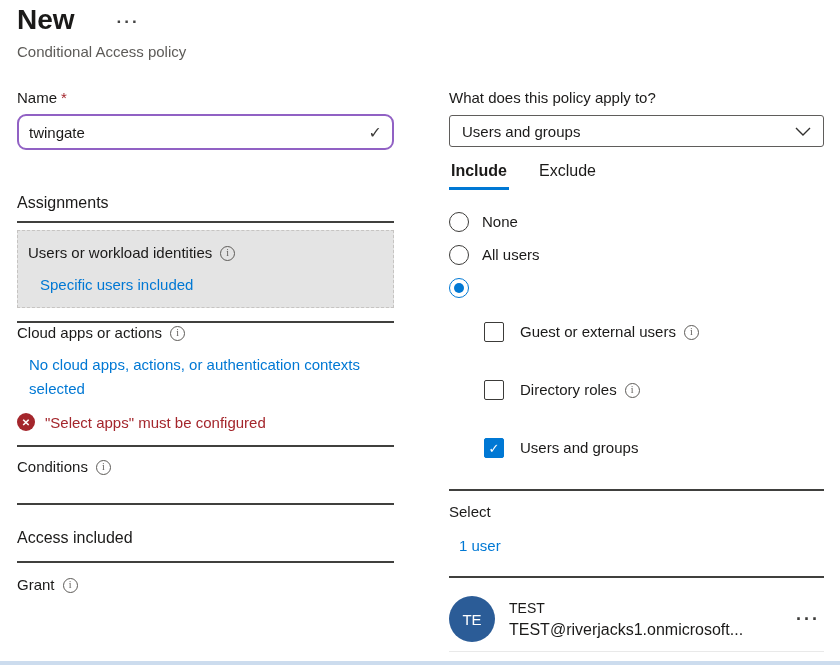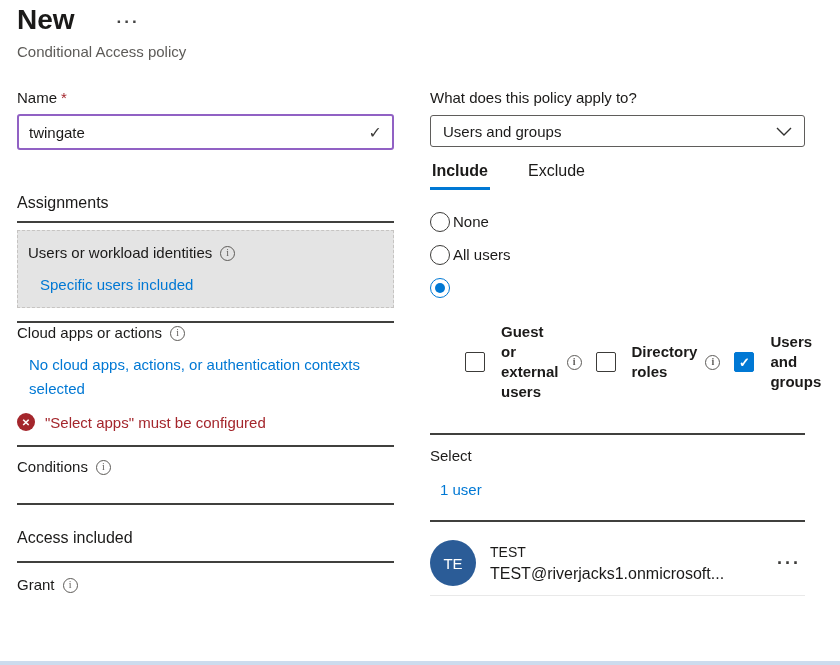--- a/index.html
+++ b/index.html
@@ -28,21 +28,21 @@
   .hr-dark{border:none; border-top:2px solid var(--divider-dark); height:0;}
   .hr-light{border:none; border-top:1px solid var(--divider-light); height:0;}
   .info{width:15px; height:15px; border:1px solid var(--secondary); border-radius:50%;
     display:inline-flex; align-items:center; justify-content:center; margin-left:8px;
     color:var(--secondary); font-size:10px; font-family:"Liberation Serif", serif; cursor:pointer; flex:none;}
   .info::after{content:"i";}
   .req{color:#a4262c; margin-left:4px;}
 
   
   .left-col{position:absolute; left:17px; top:88px; width:377px;}
-  .name-field{margin-top:6px; height:34px; border:2px solid var(--input-border); border-radius:3px;
+  .name-field{margin-top:6px; height:34px; border:2px solid var(--input-border); border-radius:9px;
     display:flex; align-items:center; padding:16px 10px; background:#fff;}
   .name-field input{flex:1; border:none; outline:none; font:inherit; color:var(--text); background:transparent;}
   .check-icon{color:#3c3b39; font-size:16px;}
   .section-h{font-size:16px; line-height:22px; margin-top:42px; color:var(--text);}
   .left-col .hr-a{margin-top:7px;}
   .highlight-card{margin-top:7px; background:var(--highlight); border:1px dashed #c6c4c2; padding:12px 10px;}
   .highlight-card .link{margin-left:12px; margin-top:12px;}
   .hr-b{margin-top:13px;}
   .lbl-cloud{margin-top:0;}
   .cloud-link{margin-left:12px; margin-top:10px; width:332px; line-height:24px;}
@@ -53,35 +53,35 @@
   .hr-c{margin-top:14px;}
   .lbl-cond{margin-top:10px;}
   .cond-link{margin-left:12px; margin-top:16px;}
   .hr-d{margin-top:26px;}
   .section-h2{margin-top:22px;}
   .hr-e{margin-top:12px;}
   .lbl-grant{margin-top:12px;}
   .grant-link{margin-left:12px; margin-top:16px;}
 
   
-  .right-col{position:absolute; left:430px; top:88px; width:375px;}
+  .right-col{position:absolute; left:449px; top:88px; width:375px;}
   .dropdown{margin-top:7px; height:32px; border:1px solid #5f5d5b; border-radius:3px;
     display:flex; align-items:center; padding:0 12px; cursor:pointer; background:#fff;}
   .dropdown .dd-text{flex:1;}
-  .tabs{margin-top:14px; display:flex; gap:36px;}
+  .tabs{margin-top:14px; display:flex; gap:28px;}
   .tab{font-size:16px; line-height:20px; padding:0 2px 6px 2px; border-bottom:3px solid transparent; cursor:pointer; color:var(--text);}
   .tab.on{font-weight:700; border-bottom-color:var(--accent);}
   .radio-group{margin-top:22px; display:flex; flex-direction:column; gap:13px;}
-  .radio-row{display:flex; align-items:center; gap:3px; cursor:pointer;}
+  .radio-row{display:flex; align-items:center; gap:13px; cursor:pointer;}
   .radio{width:20px; height:20px; border-radius:50%; border:1px solid #3c3b39; flex:none;
     display:flex; align-items:center; justify-content:center; background:#fff;}
   .radio-row.on .radio{border-color:var(--accent);}
   .radio .dot{width:10px; height:10px; border-radius:50%; background:transparent;}
   .radio-row.on .radio .dot{background:var(--accent);}
-  .check-group{margin-top:24px; margin-left:35px; display:flex; gap:14px;font-weight:bold;}
+  .check-group{margin-top:24px; margin-left:35px; display:flex; flex-direction:column; gap:38px;}
   .check-row{display:flex; align-items:center; gap:16px; cursor:pointer;}
   .checkbox{width:20px; height:20px; border:1px solid #3c3b39; border-radius:2px; flex:none;
     display:flex; align-items:center; justify-content:center; background:#fff; color:transparent; font-size:13px;}
   .check-row.on .checkbox{background:var(--accent); border-color:var(--accent); color:#fff;}
   .hr-r1{margin-top:31px;}
   .lbl-select{margin-top:11px;}
   .user-link{margin-left:10px; margin-top:14px;}
   .hr-r2{margin-top:20px;}
   .user-row{margin-top:18px; display:flex; align-items:center;}
   .avatar{width:46px; height:46px; border-radius:50%; background:var(--avatar); color:#fff;

